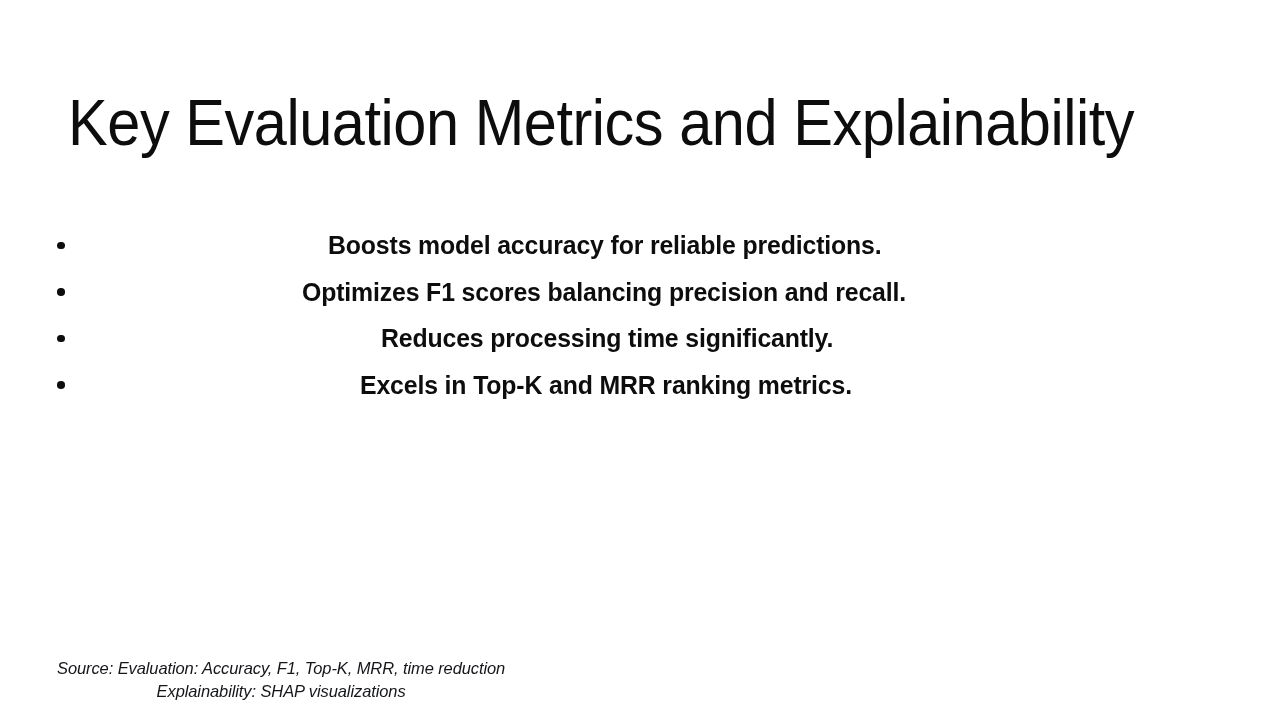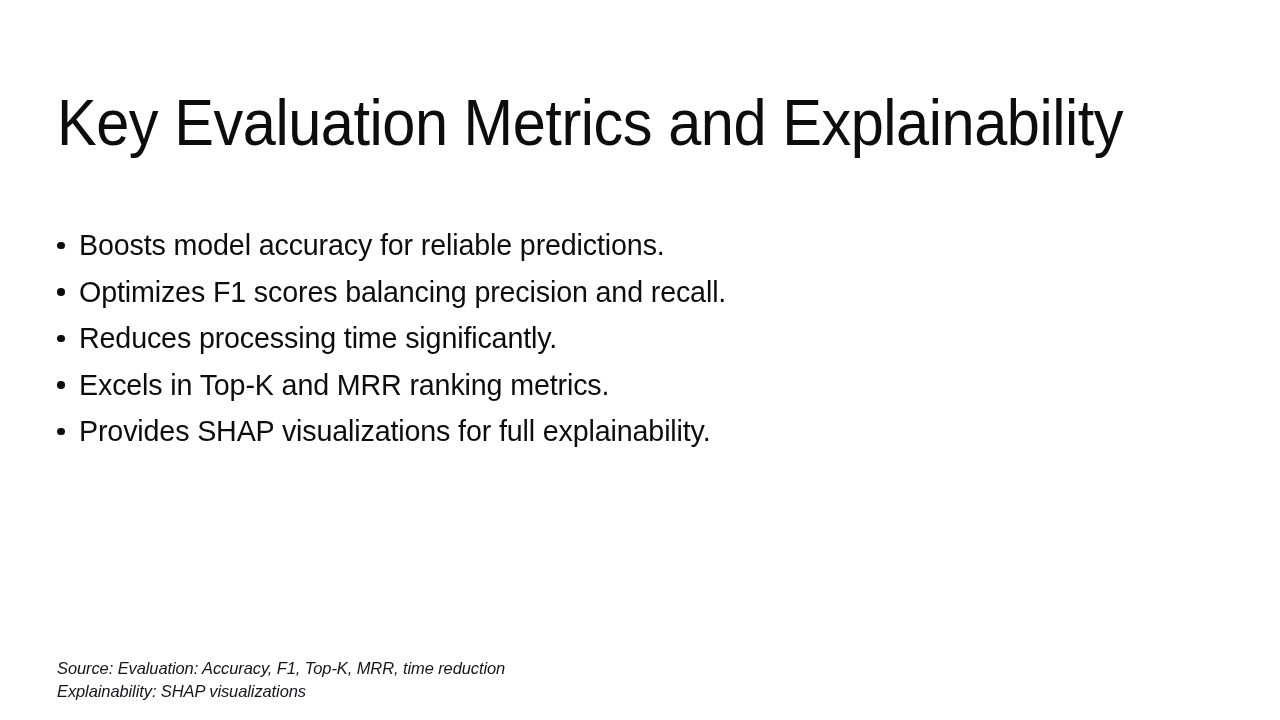--- a/index.html
+++ b/index.html
@@ -10,20 +10,21 @@
   }
   body {
     font-family: "Liberation Sans", sans-serif;
   }
   #slide {
     position: relative;
     width: 1280px;
     height: 720px;
     background: #ffffff;
     overflow: hidden;
+    text-align: center;
   }
 
   
   #slide-title {
     position: absolute;
     left: 57px;
     top: 48px;
     width: 1170px;
     font-size: 64px;
     line-height: 1.0;
@@ -41,24 +42,24 @@
     left: 57px;
     top: 222px;
     width: 1100px;
     margin: 0;
     padding: 0;
     list-style: none;
   }
   #bullet-list .bullet-item {
     position: relative;
     padding-left: 22px;
-    font-size: 30px;
+    font-size: 26px;
     line-height: 46.5px;
     color: #0d0d0d;
-    font-weight: 400;
+    font-weight: 700;
     letter-spacing: -0.15px;
     white-space: nowrap;
   }
   #bullet-list .bullet-item .bullet-dot {
     position: absolute;
     left: 0px;
     top: 19.5px;
     width: 7.5px;
     height: 7.5px;
     border-radius: 50%;
@@ -105,24 +106,20 @@
       <span class="bullet-text">Optimizes F1 scores balancing precision and recall.</span>
     </li>
     <li class="bullet-item">
       <span class="bullet-dot"></span>
       <span class="bullet-text">Reduces processing time significantly.</span>
     </li>
     <li class="bullet-item">
       <span class="bullet-dot"></span>
       <span class="bullet-text">Excels in Top-K and MRR ranking metrics.</span>
     </li>
-    <li class="bullet-item">
-      <span class="bullet-dot"></span>
-      <span class="bullet-text">Provides SHAP visualizations for full explainability.</span>
-    </li>
   </ul>
 
   <div id="source-note">
     <span class="source-line">Source: Evaluation: Accuracy, F1, Top-K, MRR, time reduction</span>
     <span class="source-line">Explainability: SHAP visualizations</span>
   </div>
 
 </div>
 
 </body></html>

